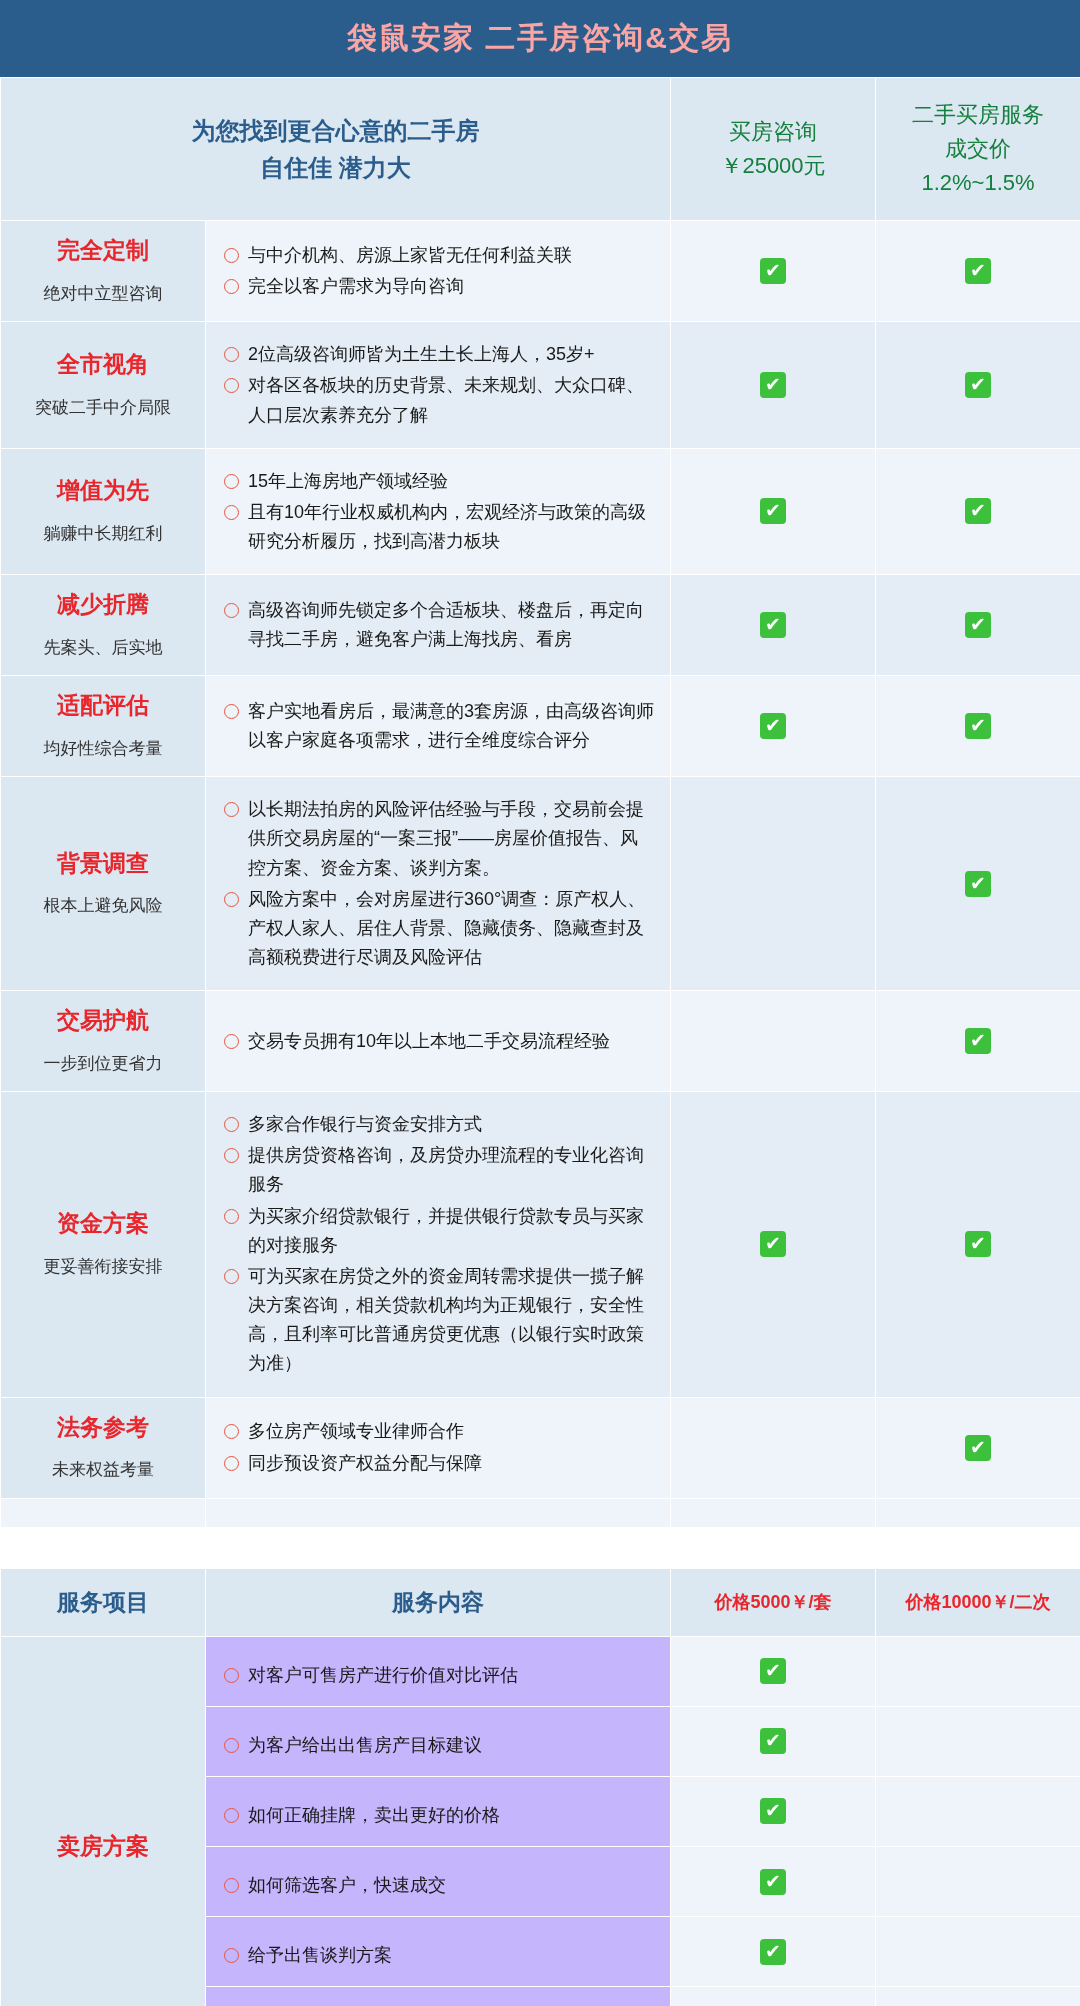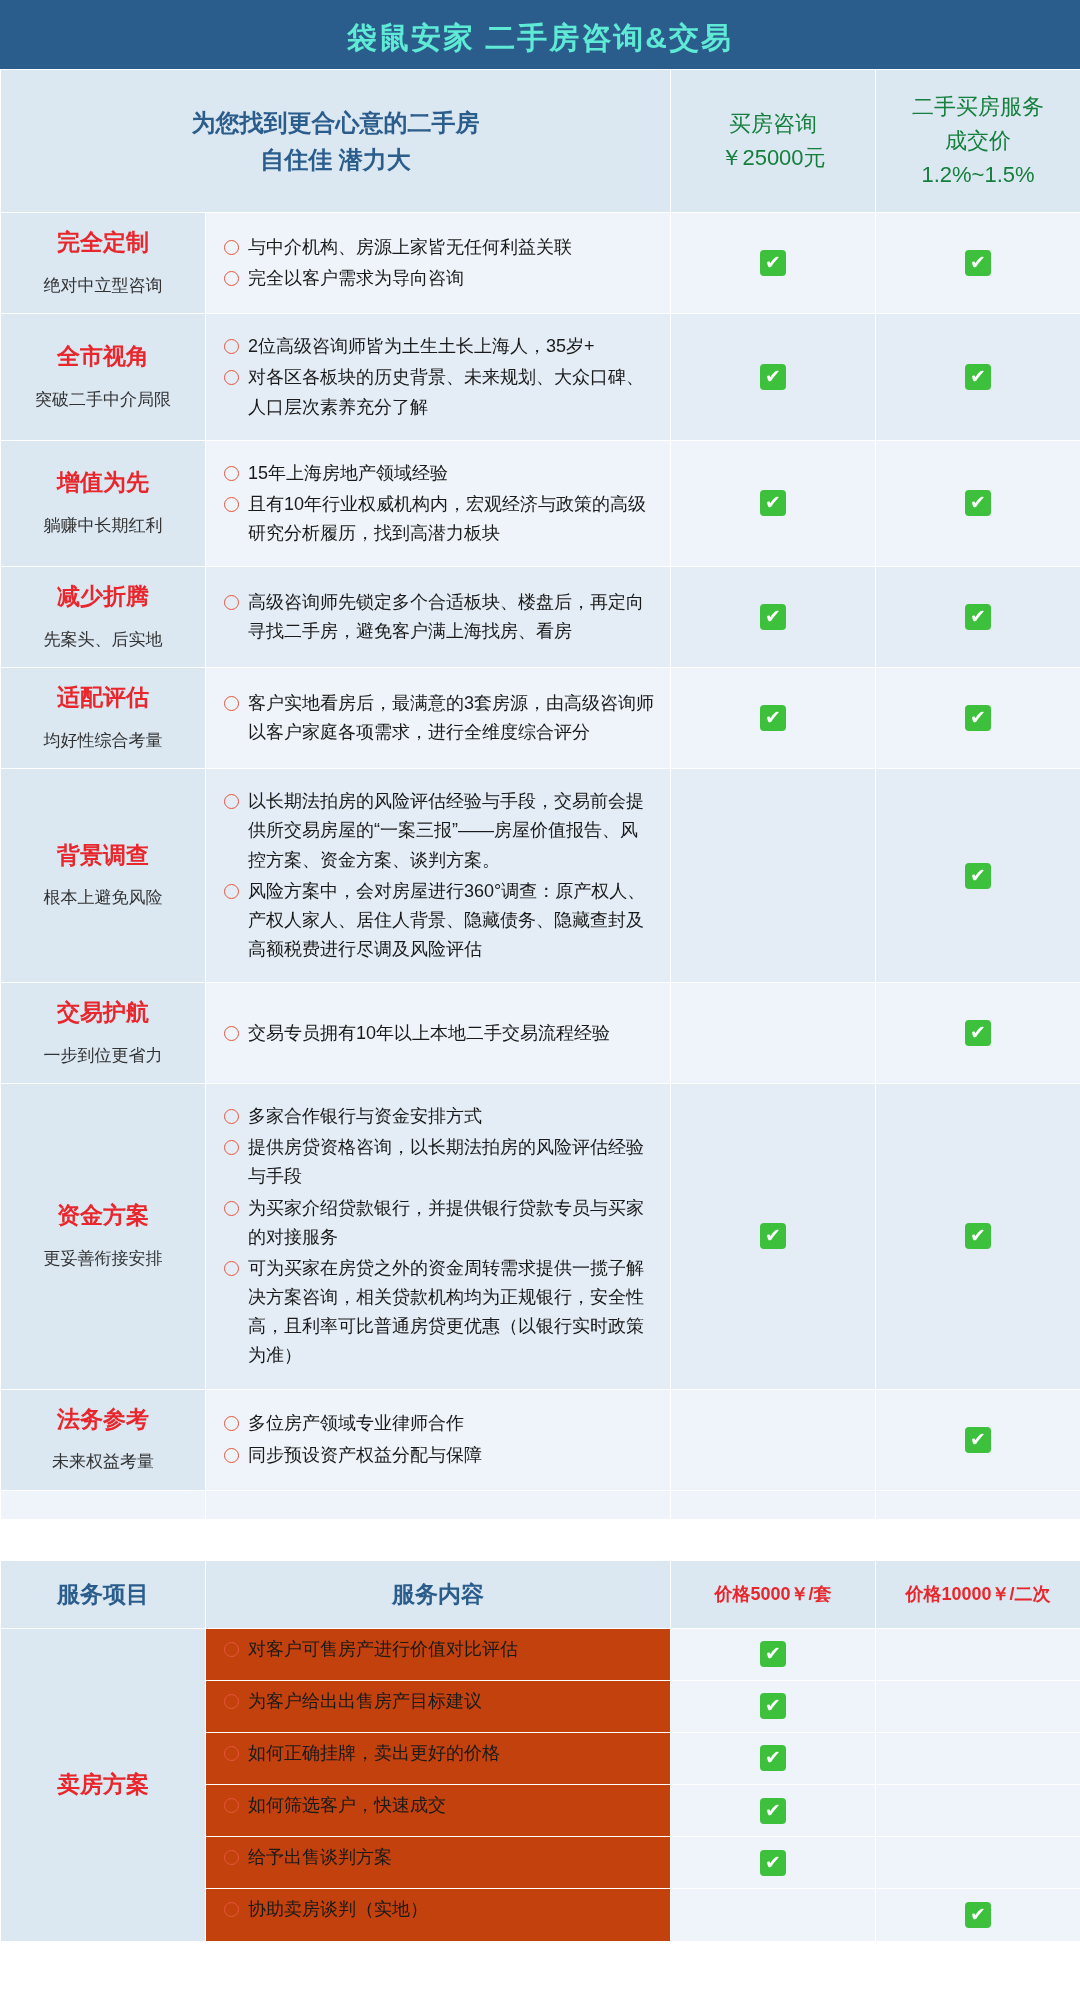--- a/index.html
+++ b/index.html
@@ -14,26 +14,26 @@
   }
   .page {
     width: 1080px;
     box-sizing: border-box;
     background: #ffffff;
   }
 
   
   .banner {
     background: #2b5d8c;
-    color: #5eead4;
+    color: #fca5a5;
     text-align: center;
     font-size: 30px;
     font-weight: bold;
     letter-spacing: 2px;
-    padding: 18px 0 10px 0;
+    padding: 18px 0 18px 0;
   }
 
   
   table.grid {
     border-collapse: collapse;
     width: 100%;
     table-layout: fixed;
   }
   table.grid td, table.grid th {
     border: 1px solid #ffffff;
@@ -153,22 +153,22 @@
     font-weight: bold;
   }
   .sec2-cat {
     background: #dbe7f1;
     text-align: center;
     color: #e8262b;
     font-size: 23px;
     font-weight: bold;
   }
   .sec2-row-desc {
-    background: #c2410c;
-    padding: 4px 16px 14px 18px;
+    background: #c4b5fd;
+    padding: 22px 16px 14px 18px;
     font-family: Liberation Serif, serif;
   }
 </style>
 </head>
 <body>
 
 <div class="page">
 
   <div class="banner">袋鼠安家  二手房咨询&amp;交易</div>
 
@@ -315,21 +315,21 @@
             <div class="cat-title">资金方案</div>
             <div class="cat-sub">更妥善衔接安排</div>
           </td>
           <td class="desc-cell alt">
             <div class="bullet">
               <span class="dot"></span>
               <span class="txt">多家合作银行与资金安排方式</span>
             </div>
             <div class="bullet">
               <span class="dot"></span>
-              <span class="txt">提供房贷资格咨询，以长期法拍房的风险评估经验与手段</span>
+              <span class="txt">提供房贷资格咨询，及房贷办理流程的专业化咨询服务</span>
             </div>
             <div class="bullet">
               <span class="dot"></span>
               <span class="txt">为买家介绍贷款银行，并提供银行贷款专员与买家的对接服务</span>
             </div>
             <div class="bullet">
               <span class="dot"></span>
               <span class="txt">可为买家在房贷之外的资金周转需求提供一揽子解决方案咨询，相关贷款机构均为正规银行，安全性高，且利率可比普通房贷更优惠（以银行实时政策为准）</span>
             </div>
           </td>

